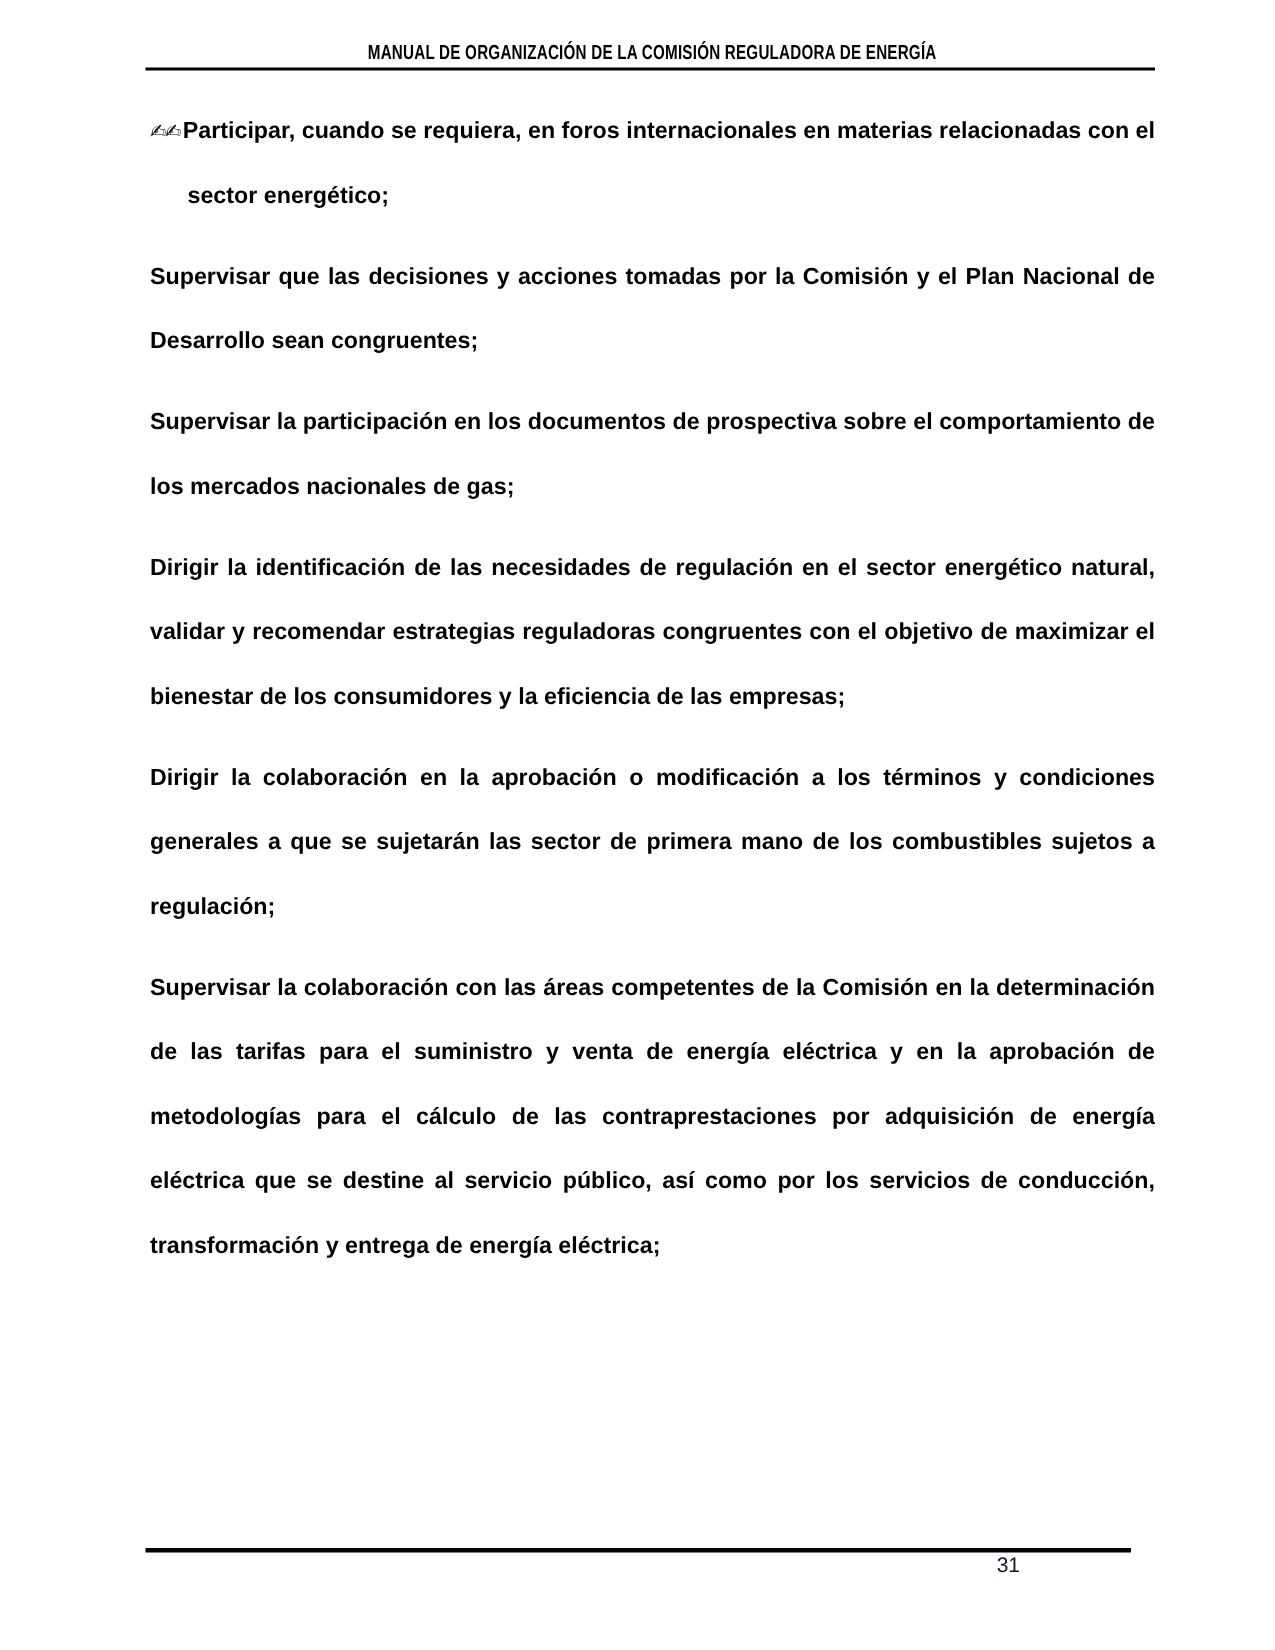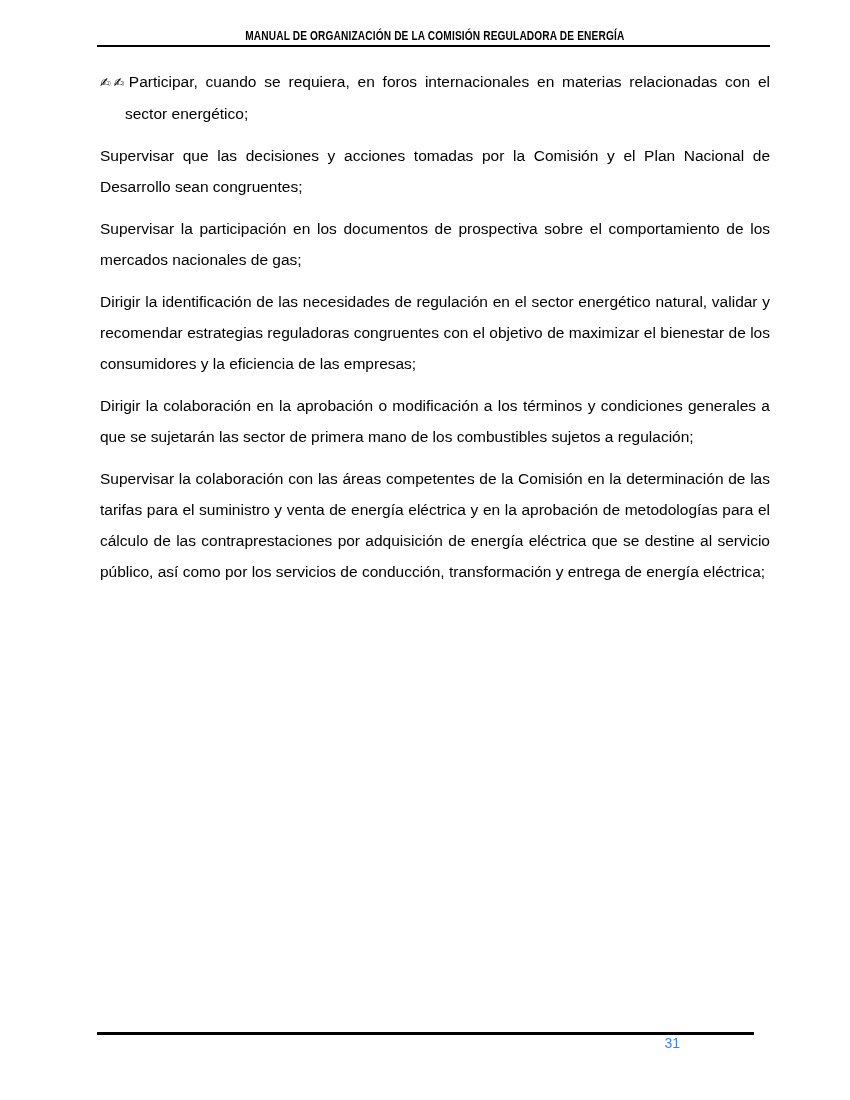--- a/index.html
+++ b/index.html
@@ -42,22 +42,23 @@
   }
   .content {
     position: absolute;
     top: 66px;
     left: 100px;
     width: 670px;
   }
   .content p {
     margin: 0 0 11px 0;
     font-size: 15.5px;
-    line-height: 31px;
+    line-height: 43px;
     text-align: justify;
+    font-weight: bold;
   }
   .content p.with-marker {
     padding-left: 25px;
     text-indent: -25px;
   }
   .marker {
     font-size: 13px;
     letter-spacing: -1px;
     padding-right: 2px;
   }
@@ -92,15 +93,15 @@
       <p class="with-marker"><span class="marker">✍✍</span>Participar, cuando se requiera, en foros internacionales en materias relacionadas con el sector energético;</p>
       <p>Supervisar que las decisiones y acciones tomadas por la Comisión y el Plan Nacional de Desarrollo sean congruentes;</p>
       <p>Supervisar la participación en los documentos de prospectiva sobre el comportamiento de los mercados nacionales de gas;</p>
       <p>Dirigir la identificación de las necesidades de regulación en el sector energético natural, validar y recomendar estrategias reguladoras congruentes con el objetivo de maximizar el bienestar de los consumidores y la eficiencia de las empresas;</p>
       <p>Dirigir la colaboración en la aprobación o modificación a los términos y condiciones generales a que se sujetarán las sector de primera mano de los combustibles sujetos a regulación;</p>
       <p>Supervisar la colaboración con las áreas competentes de la Comisión en la determinación de las tarifas para el suministro y venta de energía eléctrica y en la aprobación de metodologías para el cálculo de las contraprestaciones por adquisición de energía eléctrica que se destine al servicio público, así como por los servicios de conducción, transformación y entrega de energía eléctrica;</p>
     </div>
 
   <div class="footer-rule" style="background: rgb(0, 0, 0);"></div>
 
-  <div class="page-number" style="color: #3b82f6;">31</div>
+  <div class="page-number" style="color: #0f172a;">31</div>
 
 </div>
 
 </body></html>

